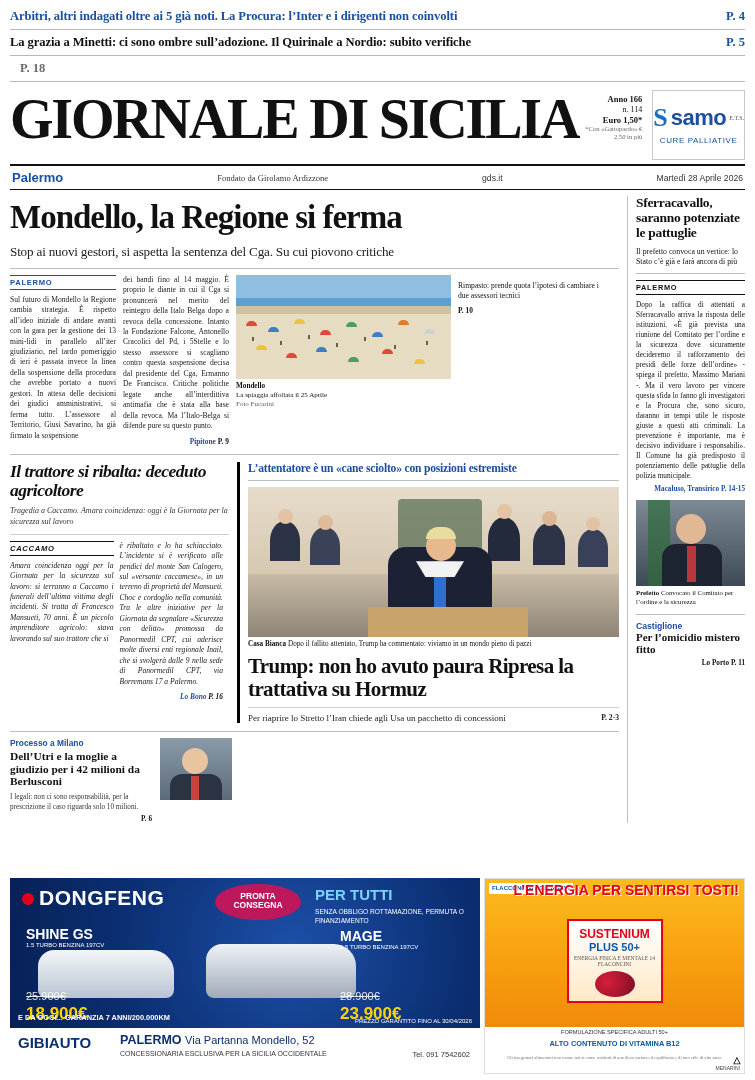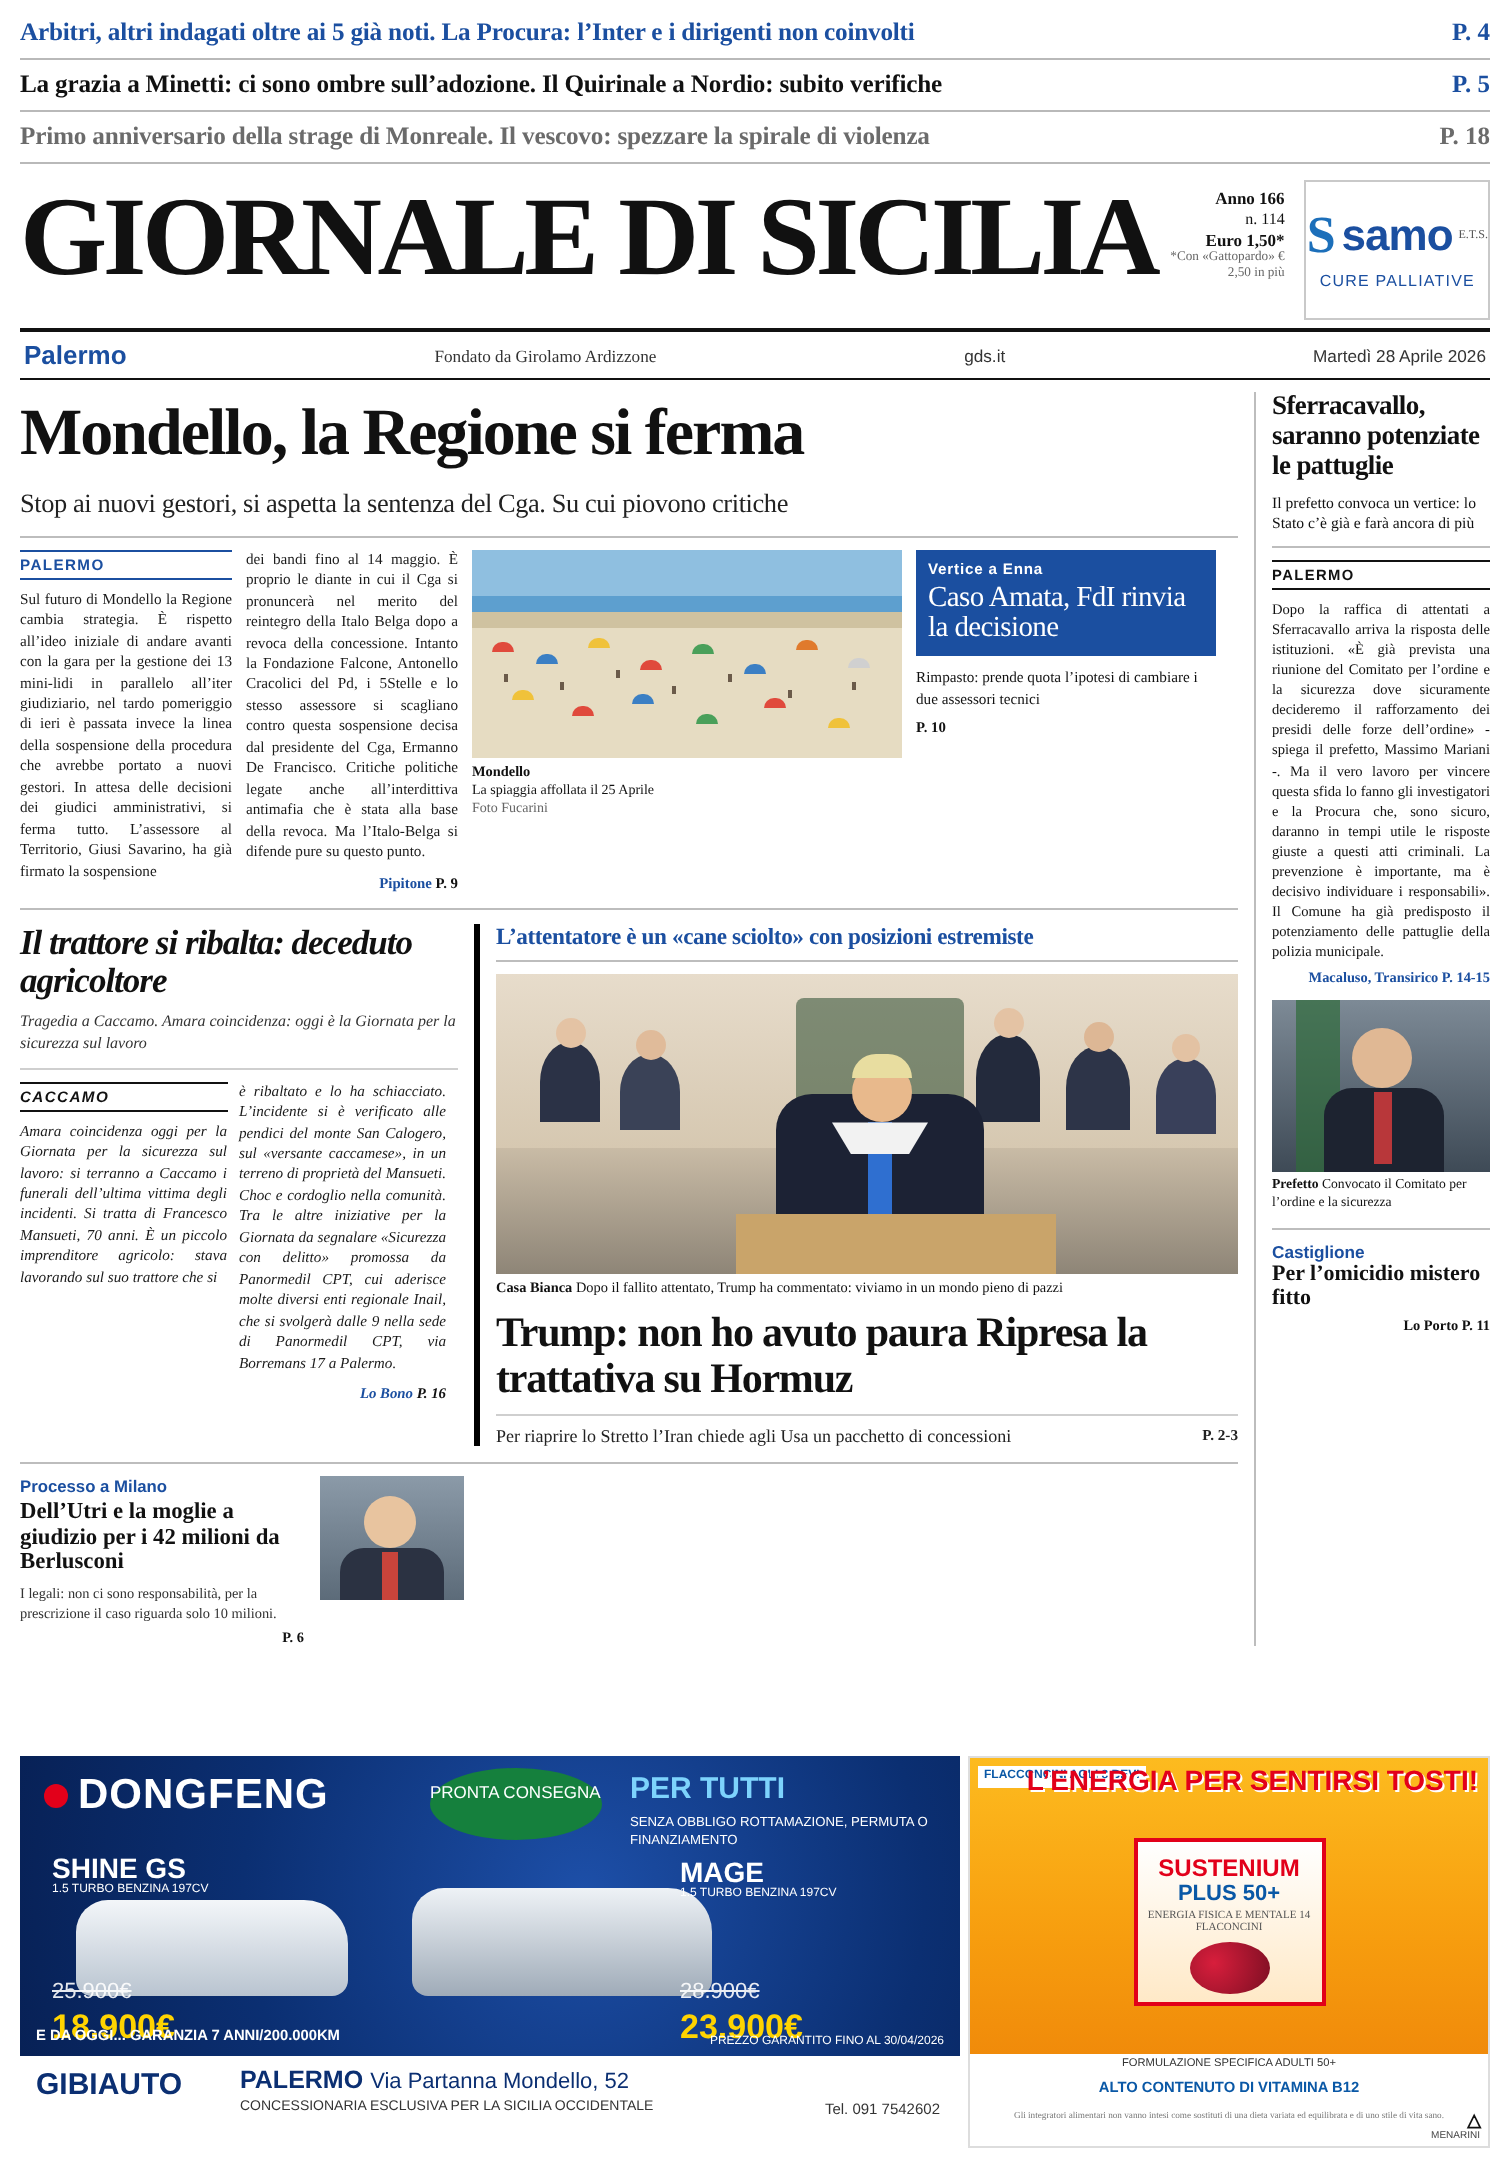--- a/index.html
+++ b/index.html
@@ -173,22 +173,22 @@
   .ad-left { flex: 0 0 470px; position:relative; background:#0a2a6b; overflow:hidden; }
   .ad-right { flex:1 1 auto; position:relative; background:#0f172a; overflow:hidden; border:1px solid #ddd;}
 
   
   .dg-top { position:absolute; inset:0; background:
         radial-gradient(circle at 60% 35%, #1d4fa8 0%, #0b2f72 55%, #071f52 100%); }
   .dg-brand { position:absolute; top:8px; left:12px; color:#fff; font-family:"Liberation Sans",sans-serif;
       font-weight:bold; font-size:21px; letter-spacing:0.5px; }
   .dg-dot { display:inline-block; width:12px; height:12px; border-radius:50%; background:#e2001a; margin-right:5px; }
   .dg-badge { position:absolute; top:6px; left:205px; width:86px; height:36px; border-radius:50%;
-      background:#15803d; color:#fff; font-family:"Liberation Sans",sans-serif; font-weight:normal;
-      font-size:8.5px; line-height:1.1; padding-top:8px; }
+      background:#be185d; color:#fff; font-family:"Liberation Sans",sans-serif; font-weight:bold;
+      font-size:8.5px; text-align:center; line-height:1.1; padding-top:8px; }
   .dg-right-h { position:absolute; top:8px; left:305px; color:#7dd3fc; font-family:"Liberation Sans",sans-serif; font-weight:bold; font-size:15px; }
   .dg-right-s { position:absolute; top:30px; left:305px; color:#fff; font-family:"Liberation Sans",sans-serif; font-size:6.6px; line-height:1.3; width:160px;}
   .dg-model { position:absolute; color:#fff; font-family:"Liberation Sans",sans-serif; font-weight:bold; font-size:14px; }
   .dg-mspec { position:absolute; color:#fff; font-family:"Liberation Sans",sans-serif; font-size:6px; }
   .dg-old { position:absolute; color:#fff; font-family:"Liberation Sans",sans-serif; font-size:11px; text-decoration:line-through; opacity:0.9;}
   .dg-new { position:absolute; color:#ffd400; font-family:"Liberation Sans",sans-serif; font-weight:bold; font-size:17px; }
   .dg-car { position:absolute; background:#dfe6ee; border-radius:16px 22px 8px 8px; }
   .dg-foot { position:absolute; left:0; right:0; bottom:0; height:46px; background:#fff; }
   .dg-foot .gibi { position:absolute; left:8px; top:6px; font-family:"Liberation Sans",sans-serif; font-weight:bold; font-size:15px; color:#0b2f72;}
   .dg-foot .addr { position:absolute; left:110px; top:5px; font-family:"Liberation Sans",sans-serif; font-weight:bold; font-size:12.5px; color:#0b2f72;}
@@ -228,21 +228,20 @@
   <div class="teasers">
     <div class="teaser t1">
       <div class="teaser-text">Arbitri, altri indagati oltre ai 5 già noti. La Procura: l’Inter e i dirigenti non coinvolti</div>
       <div class="teaser-page">P. 4</div>
     </div>
     <div class="teaser t2">
       <div class="teaser-text">La grazia a Minetti: ci sono ombre sull’adozione. Il Quirinale a Nordio: subito verifiche</div>
       <div class="teaser-page">P. 5</div>
     </div>
     <div class="teaser t3">
-      <div class="teaser-text">Primo anniversario della strage di Monreale. Il vescovo: spezzare la spirale di violenza</div>
       <div class="teaser-page">P. 18</div>
     </div>
   </div>
 
   <div class="masthead">
     <div class="logo-wrap">
       <div class="logo">GIORNALE DI SICILIA</div>
     </div>
     <div style="display:flex; align-items:flex-start; gap:8px;">
       <div class="logo-sub">
@@ -316,24 +315,20 @@
             <div class="ppl" style="left:190px; top:66px;"></div>
           </div>
           <div class="cap">
             <b>Mondello</b><br>
             <span>La spiaggia affollata il 25 Aprile</span><br>
             <span class="credit">Foto Fucarini</span>
           </div>
         </div>
 
         <div class="box-enna">
-          <div class="box-hl">
-            <div class="k">Vertice a Enna</div>
-            <div class="t">Caso Amata, FdI rinvia la decisione</div>
-          </div>
           <div class="box-sub">Rimpasto: prende quota l’ipotesi di cambiare i due assessori tecnici</div>
           <div class="box-pg">P. 10</div>
         </div>
       </div>
 
       <div class="deck2">
         <div class="deck2-left">
           <div class="hl2">Il trattore si ribalta: decedu­to agricoltore</div>
           <div class="sub2">Tragedia a Caccamo. Amara coincidenza: oggi è la Giornata per la sicurezza sul lavoro</div>
           <div class="twocol">

